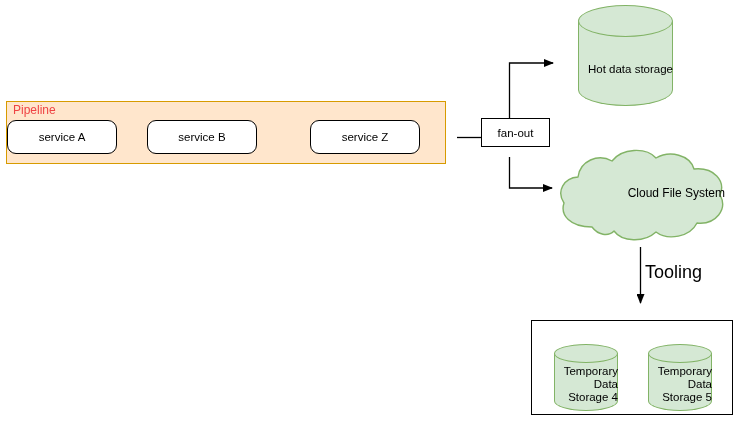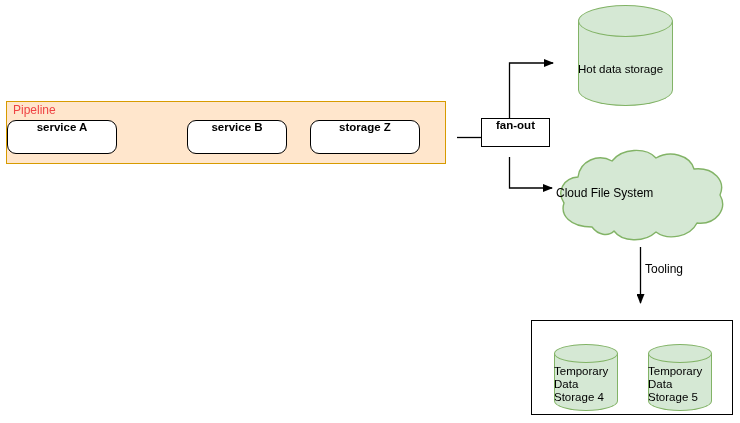--- a/index.html
+++ b/index.html
@@ -19,23 +19,23 @@
     position: absolute;
     left: 0;
     top: 0;
     width: 740px;
     height: 423px;
   }
   .node {
     position: absolute;
     box-sizing: border-box;
     display: flex;
+    align-items: center;
     justify-content: center;
     text-align: center;
-    font-weight: bold;
   }
 
   
   #pipeline-group {
     left: 6px;
     top: 101px;
     width: 440px;
     height: 63px;
     background: #ffe6cc;
     border: 1px solid #d79b00;
@@ -54,21 +54,21 @@
   
   .service-box {
     background: #ffffff;
     border: 1px solid #000000;
     border-radius: 9px;
     font-size: 11.5px;
     height: 34px;
     top: 120px;
   }
   #service-a { left: 7px;   width: 110px; }
-  #service-b { left: 147px; width: 100px; margin-left: 40px; }
+  #service-b { left: 147px; width: 110px; }
   #service-z { left: 310px; width: 110px; }
 
   
   #fan-out {
     left: 481px;
     top: 118px;
     width: 69px;
     height: 29px;
     background: #ffffff;
     border: 1px solid #000000;
@@ -98,21 +98,21 @@
     right: 0;
     box-sizing: border-box;
     background: #d5e8d4;
     border: 1px solid #82b366;
     border-radius: 50%;
   }
   .cyl-text {
     position: absolute;
     left: 0;
     right: 0;
-    text-align: left;
+    text-align: right;
     font-size: 11.5px;
     line-height: 13px;
     z-index: 3;
   }
 
   #hot-storage { left: 578px; top: 5px; width: 95px; height: 101px; }
   #hot-storage .cyl-body { top: 16px; height: 85px; }
   #hot-storage .cyl-top  { top: 0px;  height: 32px; }
   #hot-storage .cyl-text { top: 58px; }
 
@@ -132,39 +132,39 @@
     left: 556px;
     top: 147px;
     width: 169px;
     height: 97px;
   }
   #cloud-svg { position: absolute; left: 0; top: 0; }
   #cloud-label {
     position: absolute;
     left: 0; right: 0;
     top: 39px;
-    text-align: left;
+    text-align: right;
     font-size: 12px;
   }
 
   
   #tooling-box {
     left: 531px;
     top: 320px;
     width: 202px;
     height: 95px;
     background: #ffffff;
     border: 1px solid #000000;
     display: block;
   }
   #tooling-label {
     position: absolute;
     left: 645px;
     top: 262px;
-    font-size: 12px;
+    font-size: 18px;
     white-space: nowrap;
   }
 
   
   #connectors {
     position: absolute;
     left: 0; top: 0;
     width: 740px; height: 423px;
     pointer-events: none;
   }
@@ -177,21 +177,21 @@
   <div class="node" id="pipeline-group"></div>
   <div id="pipeline-label">Pipeline</div>
 
   <div class="node service-box" id="service-a">
     <span>service A</span>
   </div>
   <div class="node service-box" id="service-b">
     <span>service B</span>
   </div>
   <div class="node service-box" id="service-z">
-    <span>storage Z</span>
+    <span>service Z</span>
   </div>
 
   <div class="node" id="fan-out">
     <span>fan-out</span>
   </div>
 
   <div class="cylinder" id="hot-storage">
     <div class="cyl-body"></div>
     <div class="cyl-top"></div>
     <div class="cyl-text">Hot data storage</div>

